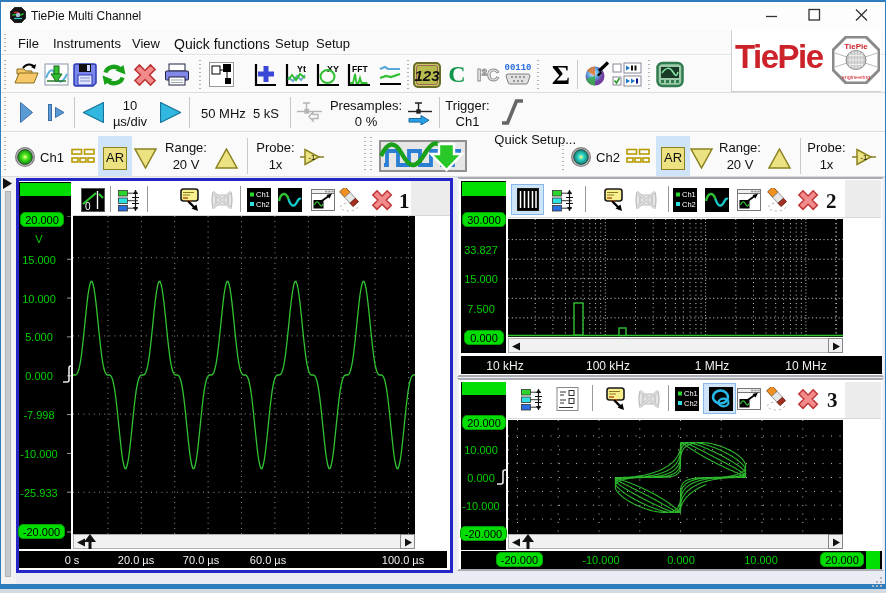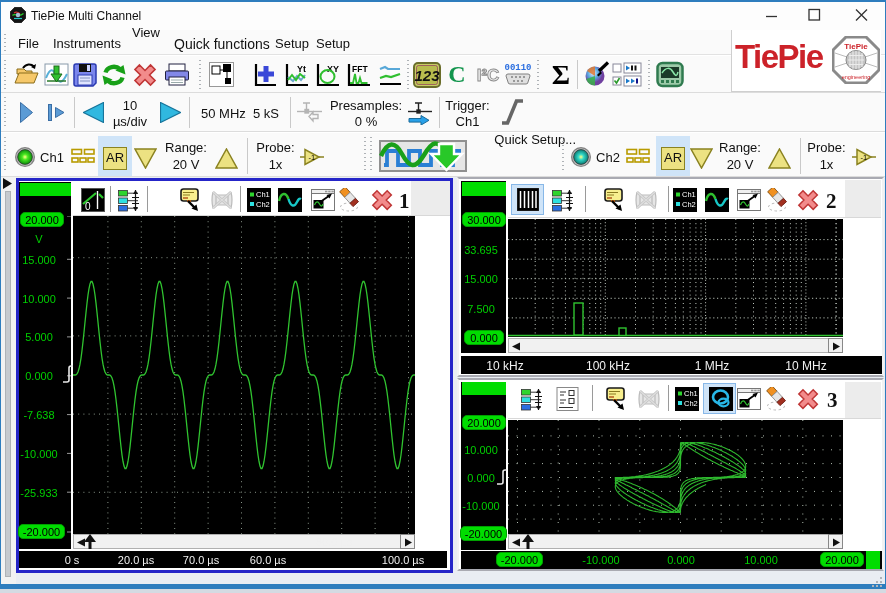--- a/index.html
+++ b/index.html
@@ -30,21 +30,21 @@
 <svg style="position:absolute;left:760px;top:8px;" width="110" height="16" viewBox="0 0 110 16">
     <g stroke="#333" stroke-width="1.3" fill="none">
       <path d="M6,8.5 h11"></path>
       <rect x="49" y="1.5" width="10.5" height="10.5"></rect>
       <path d="M96,1.5 l11,11 M107,1.5 l-11,11"></path>
     </g>
   </svg>
 <div class="abs" style="left:1px;top:30px;width:884px;height:25px;background:#fafafa;border-bottom:1px solid #e2e2e2"></div>
 <div class="abs" style="left:18px;top:36px;font-size:13px">File</div>
 <div class="abs" style="left:53px;top:36px;font-size:13px">Instruments</div>
-<div class="abs" style="left:132px;top:25px;font-size:13px">View</div>
+<div class="abs" style="left:132px;top:36px;font-size:13px">View</div>
 <div class="abs" style="left:174px;top:36px;font-size:14px">Quick functions</div>
 <div class="abs" style="left:275px;top:36px;font-size:13px">Setup</div>
 <div class="abs" style="left:316px;top:36px;font-size:13px">Setup</div>
 <div class="dots" style="left:4px;top:34px;height:18px"></div>
 <div class="abs" style="left:1px;top:56px;width:884px;height:37px;background:#fafafa;border-bottom:1px solid #dcdcdc"></div>
 <div class="dots" style="left:4px;top:60px;height:29px"></div>
 <div class="abs" style="left:1px;top:93px;width:884px;height:39px;background:#fafafa;border-bottom:1px solid #dcdcdc"></div>
 <div class="dots" style="left:4px;top:97px;height:31px"></div>
 <div class="abs" style="left:1px;top:133px;width:884px;height:44px;background:#fafafa;border-bottom:1px solid #dcdcdc"></div>
 <div class="dots" style="left:4px;top:137px;height:36px"></div>
@@ -353,21 +353,21 @@
   </svg>
 <div class="abs" style="left:16px;top:178px;width:437px;height:395px;background:#fff;border:3px solid #2525c8"></div>
 <div class="abs" style="left:19px;top:182px;width:52px;height:367px;background:#000"></div>
 <div class="abs" style="left:20px;top:183px;width:51px;height:13px;background:#00dd00"></div>
 <div class="pill" style="left:20px;top:212px;width:44px">20.000</div>
 <div class="glabel" style="left:14px;top:233px">V</div>
 <div class="glabel" style="left:14px;top:254px">15.000</div>
 <div class="glabel" style="left:14px;top:293px">10.000</div>
 <div class="glabel" style="left:14px;top:331px">5.000</div>
 <div class="glabel" style="left:14px;top:370px">0.000</div>
-<div class="glabel" style="left:14px;top:409px">-7.638</div>
+<div class="glabel" style="left:14px;top:409px">-7.998</div>
 <div class="glabel" style="left:14px;top:448px">-10.000</div>
 <div class="glabel" style="left:14px;top:487px">-25.933</div>
 <div class="pill" style="left:18px;top:524px;width:47px">-20.000</div>
 <svg style="position:absolute;left:67px;top:216px;" width="4" height="320" viewBox="0 0 4 320">
     <line x1="0" y1="0.0" x2="4" y2="0.0" stroke="#9a9a9a"></line>
     <line x1="0" y1="43.3" x2="4" y2="43.3" stroke="#9a9a9a"></line>
     <line x1="0" y1="82.1" x2="4" y2="82.1" stroke="#9a9a9a"></line>
     <line x1="0" y1="120.9" x2="4" y2="120.9" stroke="#9a9a9a"></line>
     <line x1="0" y1="159.8" x2="4" y2="159.8" stroke="#9a9a9a"></line>
     <line x1="0" y1="198.6" x2="4" y2="198.6" stroke="#9a9a9a"></line>
@@ -491,21 +491,21 @@
 <div class="wlabel" style="left:42px;top:554px">0 s</div>
 <div class="wlabel" style="left:106px;top:554px">20.0 µs</div>
 <div class="wlabel" style="left:171px;top:554px">70.0 µs</div>
 <div class="wlabel" style="left:238px;top:554px">60.0 µs</div>
 <div class="wlabel" style="left:304px;top:536px">80.0 µs</div>
 <div class="wlabel" style="left:373px;top:554px">100.0 µs</div>
 <div class="abs" style="left:457px;top:177px;width:427px;height:200px;background:#fff;border:2px solid #f2f2f2;border-top:2px solid #a9aab2;border-bottom:2px solid #a9aab2"></div>
 <div class="abs" style="left:461px;top:181px;width:45px;height:172px;background:#000"></div>
 <div class="abs" style="left:462px;top:182px;width:44px;height:14px;background:#00dd00"></div>
 <div class="pill" style="left:462px;top:212px;width:44px">30.000</div>
-<div class="glabel" style="left:456px;top:244px">33.695</div>
+<div class="glabel" style="left:456px;top:244px">33.827</div>
 <div class="glabel" style="left:456px;top:273px">15.000</div>
 <div class="glabel" style="left:456px;top:303px">7.500</div>
 <div class="pill" style="left:464px;top:330px;width:40px">0.000</div>
 <div class="abs" style="left:508px;top:180px;width:337px;height:38px;background:#fff;border-bottom:1px solid #d8d8d8"></div>
 <div class="abs" style="left:845px;top:180px;width:36px;height:38px;background:#ececec;border-bottom:1px solid #d8d8d8"></div>
 <div class="abs" style="left:511px;top:184px;width:33px;height:31px;background:#cfe4f8;border:1px solid #88b8e8"></div>
 <svg style="position:absolute;left:517px;top:188px;" width="22" height="23" viewBox="0 0 22 23">
     <rect width="22" height="23" fill="#000" stroke="#333"></rect>
     <line x1="3.5" y1="3" x2="3.5" y2="20" stroke="#fff" stroke-width="1.5"></line>
     <line x1="7.5" y1="3" x2="7.5" y2="20" stroke="#fff" stroke-width="1.5"></line>

